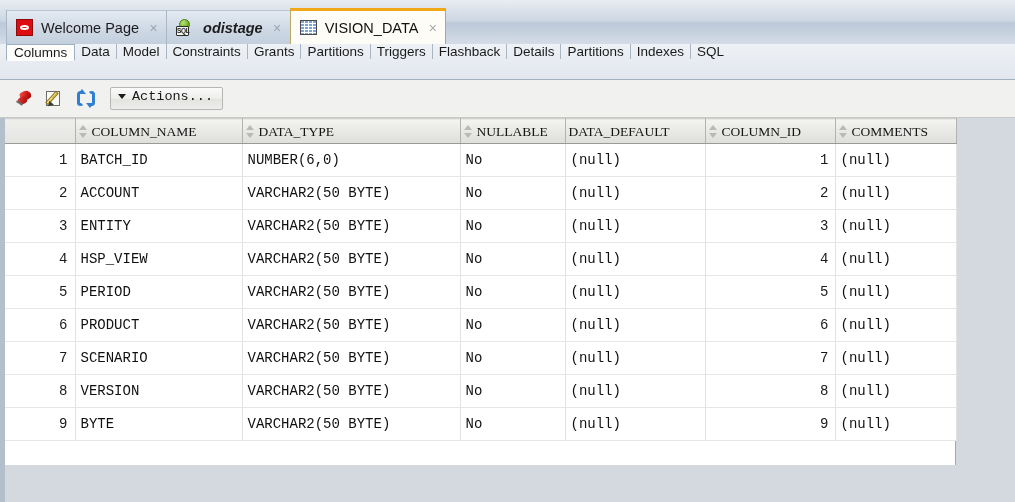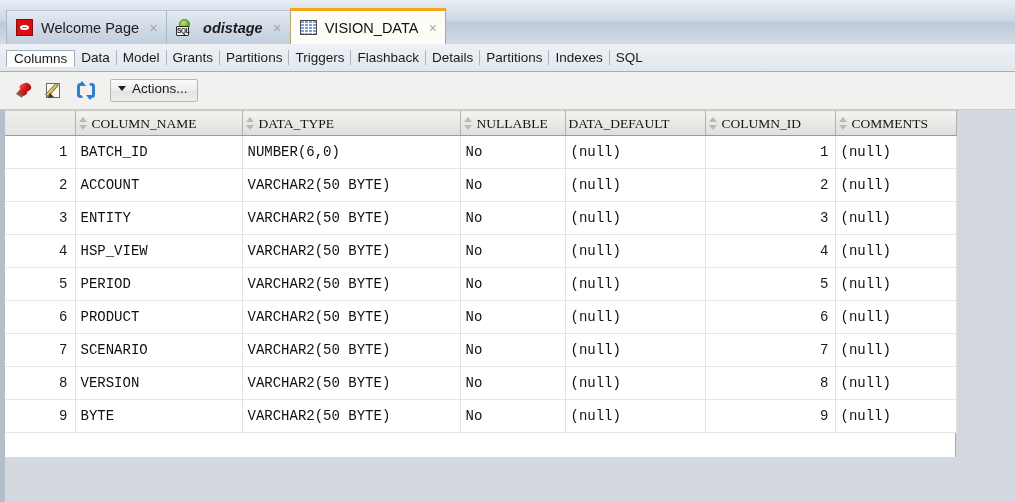--- a/index.html
+++ b/index.html
@@ -124,25 +124,25 @@
     position: relative;
   }
   .ticon.grid::before {
     content:"";
     position:absolute; left:0; right:0; top:0; bottom:0;
     background: repeating-linear-gradient(to bottom, rgba(255,255,255,0) 0 2px, #ffffff 2px 3px);
   }
 
   
   #subtabs {
-    height: 28px;
+    height: 36px;
     background: linear-gradient(to bottom, #eef1f5 0%, #e2e7ee 100%);
     border-bottom: 1px solid #9fb0c2;
     display: flex;
-    align-items: center;
+    align-items: flex-start;
     font-size: 13.5px;
     color: #1a1a1a;
     padding-left: 6px;
     box-sizing: border-box;
     flex: 0 0 auto;
   }
   .subtab {
     display: flex;
     align-items: center;
     padding: 0 6px;
@@ -256,20 +256,21 @@
     margin-left: 7px;
     background: linear-gradient(to bottom, #fbfbfb 0%, #ededeb 50%, #e2e2df 51%, #eeeeec 100%);
     border: 1px solid #b6b6b2;
     border-radius: 2px;
     display: flex;
     align-items: center;
     padding: 0 9px 4px 7px;
     box-sizing: border-box;
     font-size: 13.5px;
     color: #1a1a1a;
+    font-family: Liberation Mono, monospace;
   }
   #actions-btn .caret {
     width: 0; height: 0;
     border-left: 4.5px solid transparent;
     border-right: 4.5px solid transparent;
     border-top: 5.5px solid #1c1c1c;
     margin-right: 6px;
   }
 
   
@@ -400,20 +401,23 @@
 
   <div id="subtabs">
       <div class="subtab active">
         <span>Columns</span>
       </div>
       <div class="subtab">
         <span>Data</span>
       </div>
       <div class="subtab">
         <span>Model</span>
+      </div>
+      <div class="subtab">
+        <span>Constraints</span>
       </div>
       <div class="subtab">
         <span>Grants</span>
       </div>
       <div class="subtab">
         <span>Partitions</span>
       </div>
       <div class="subtab">
         <span>Triggers</span>
       </div>

